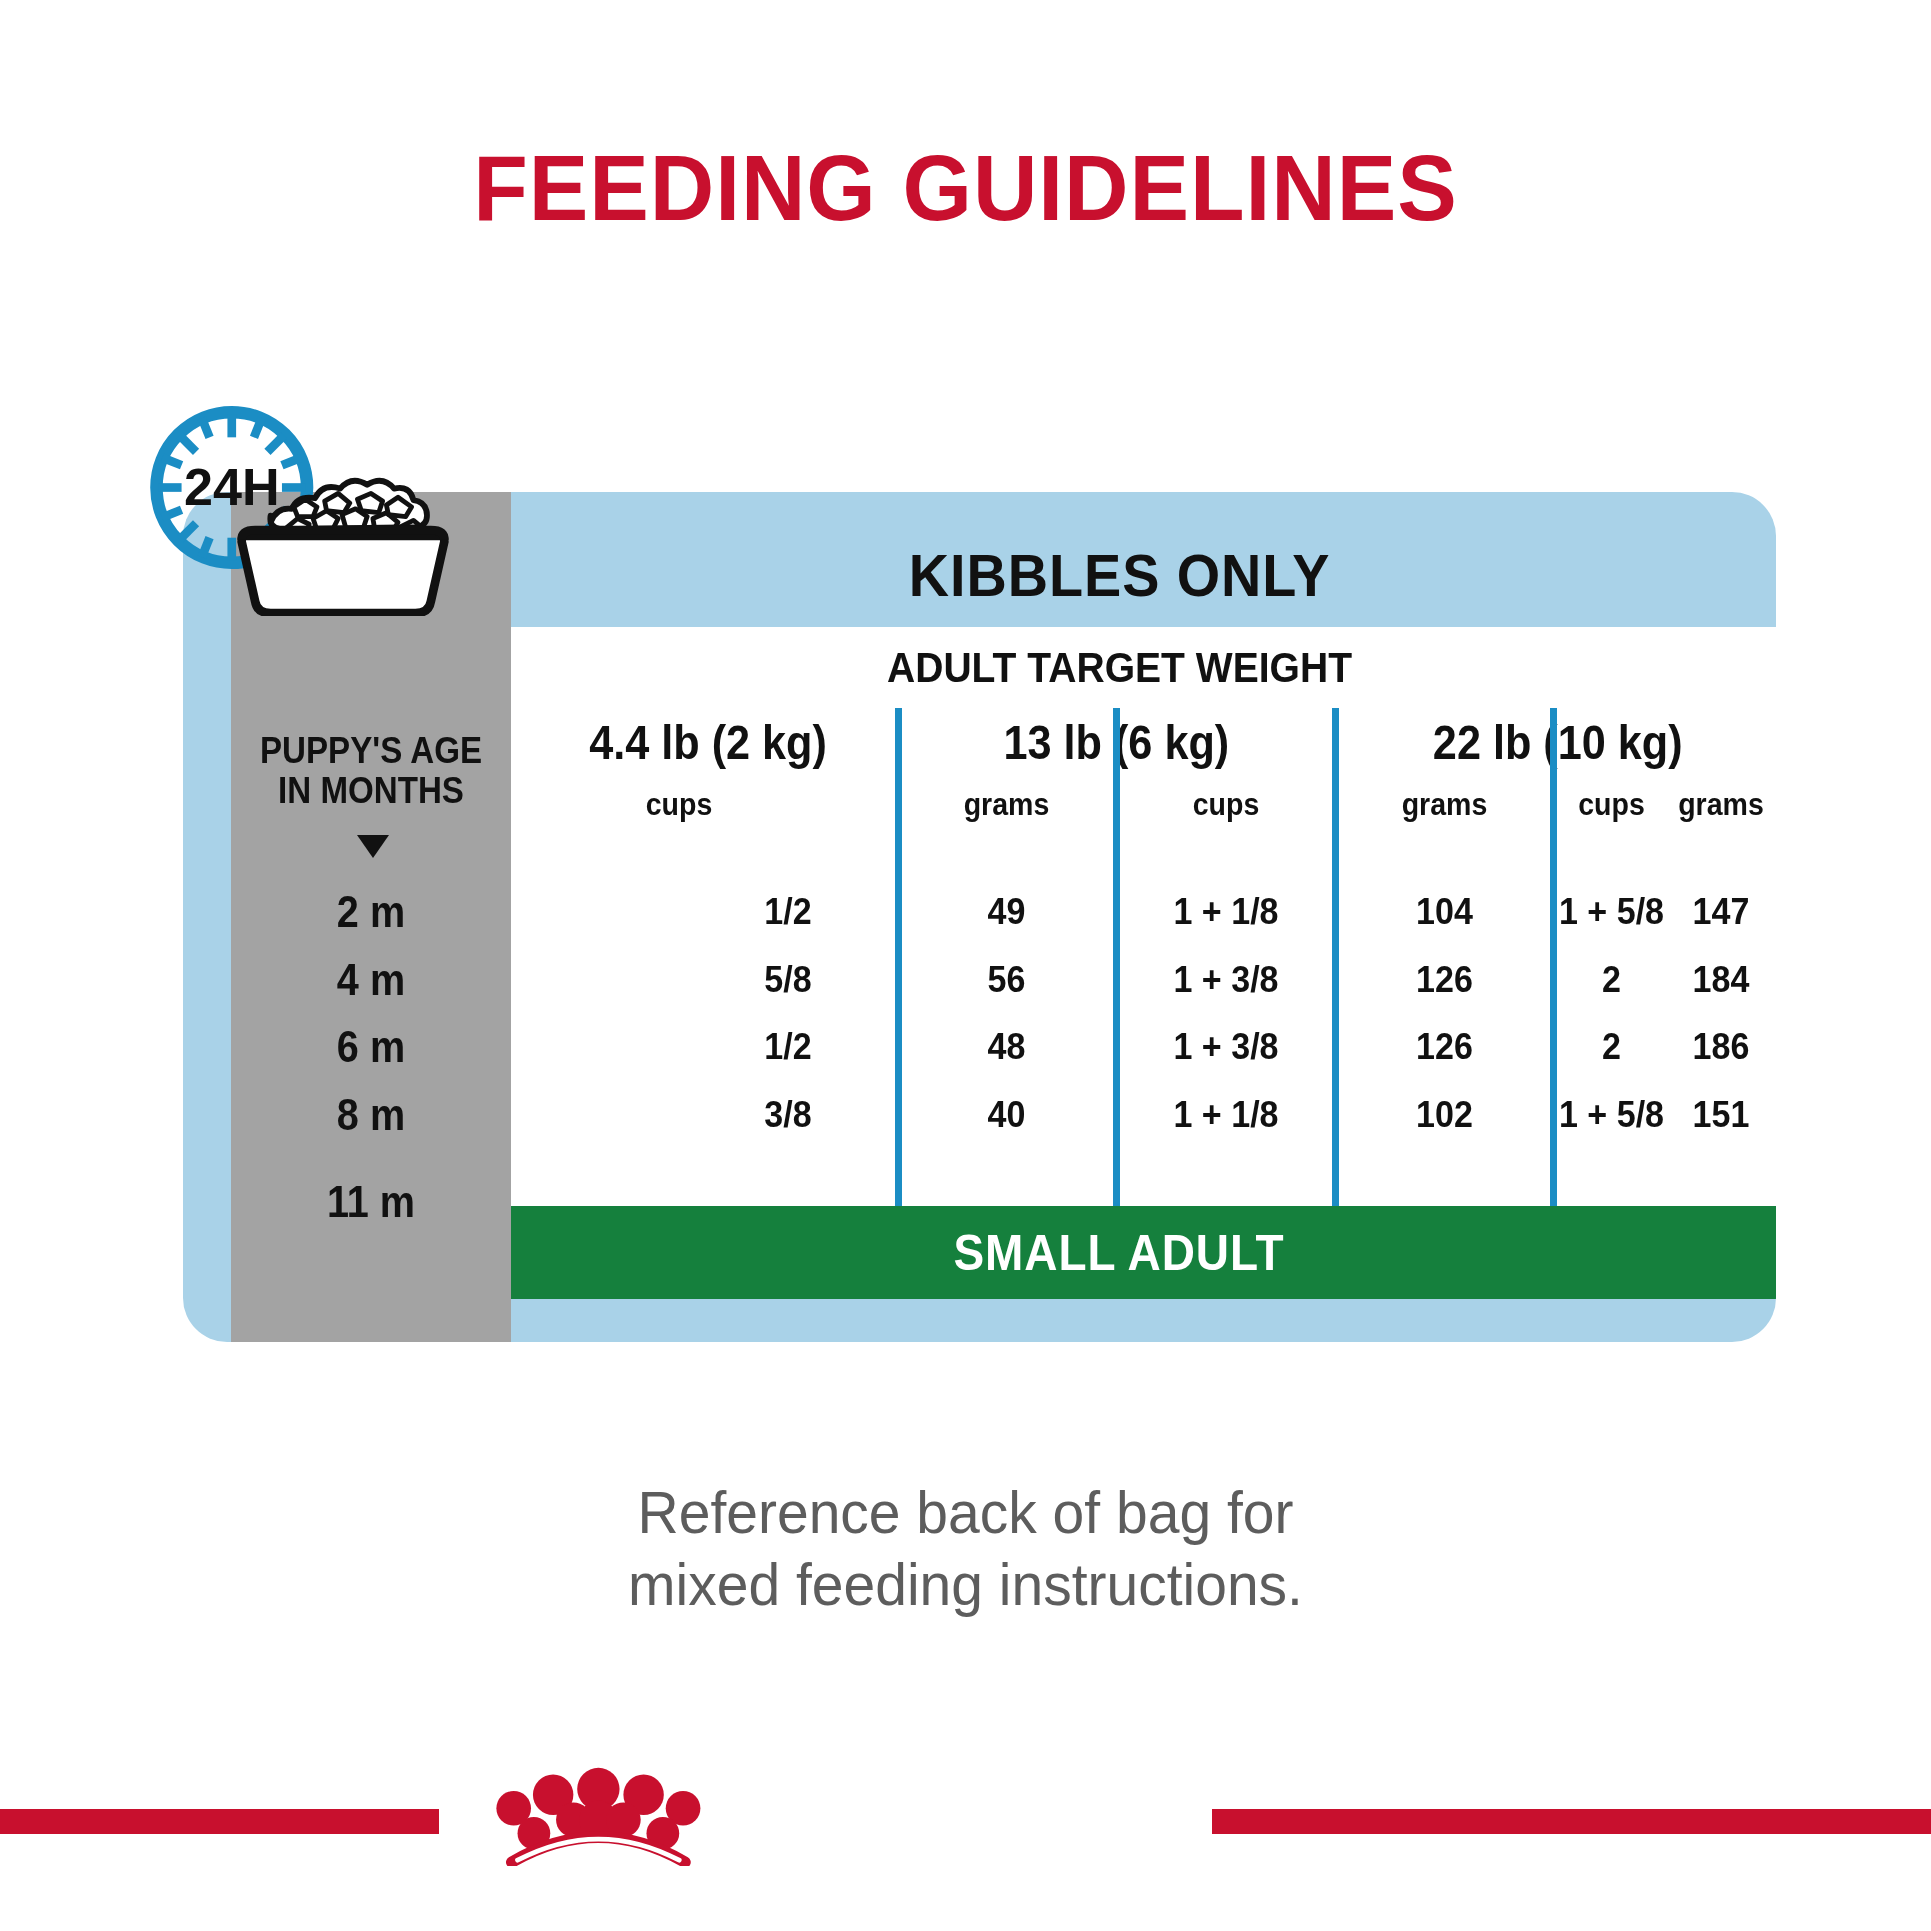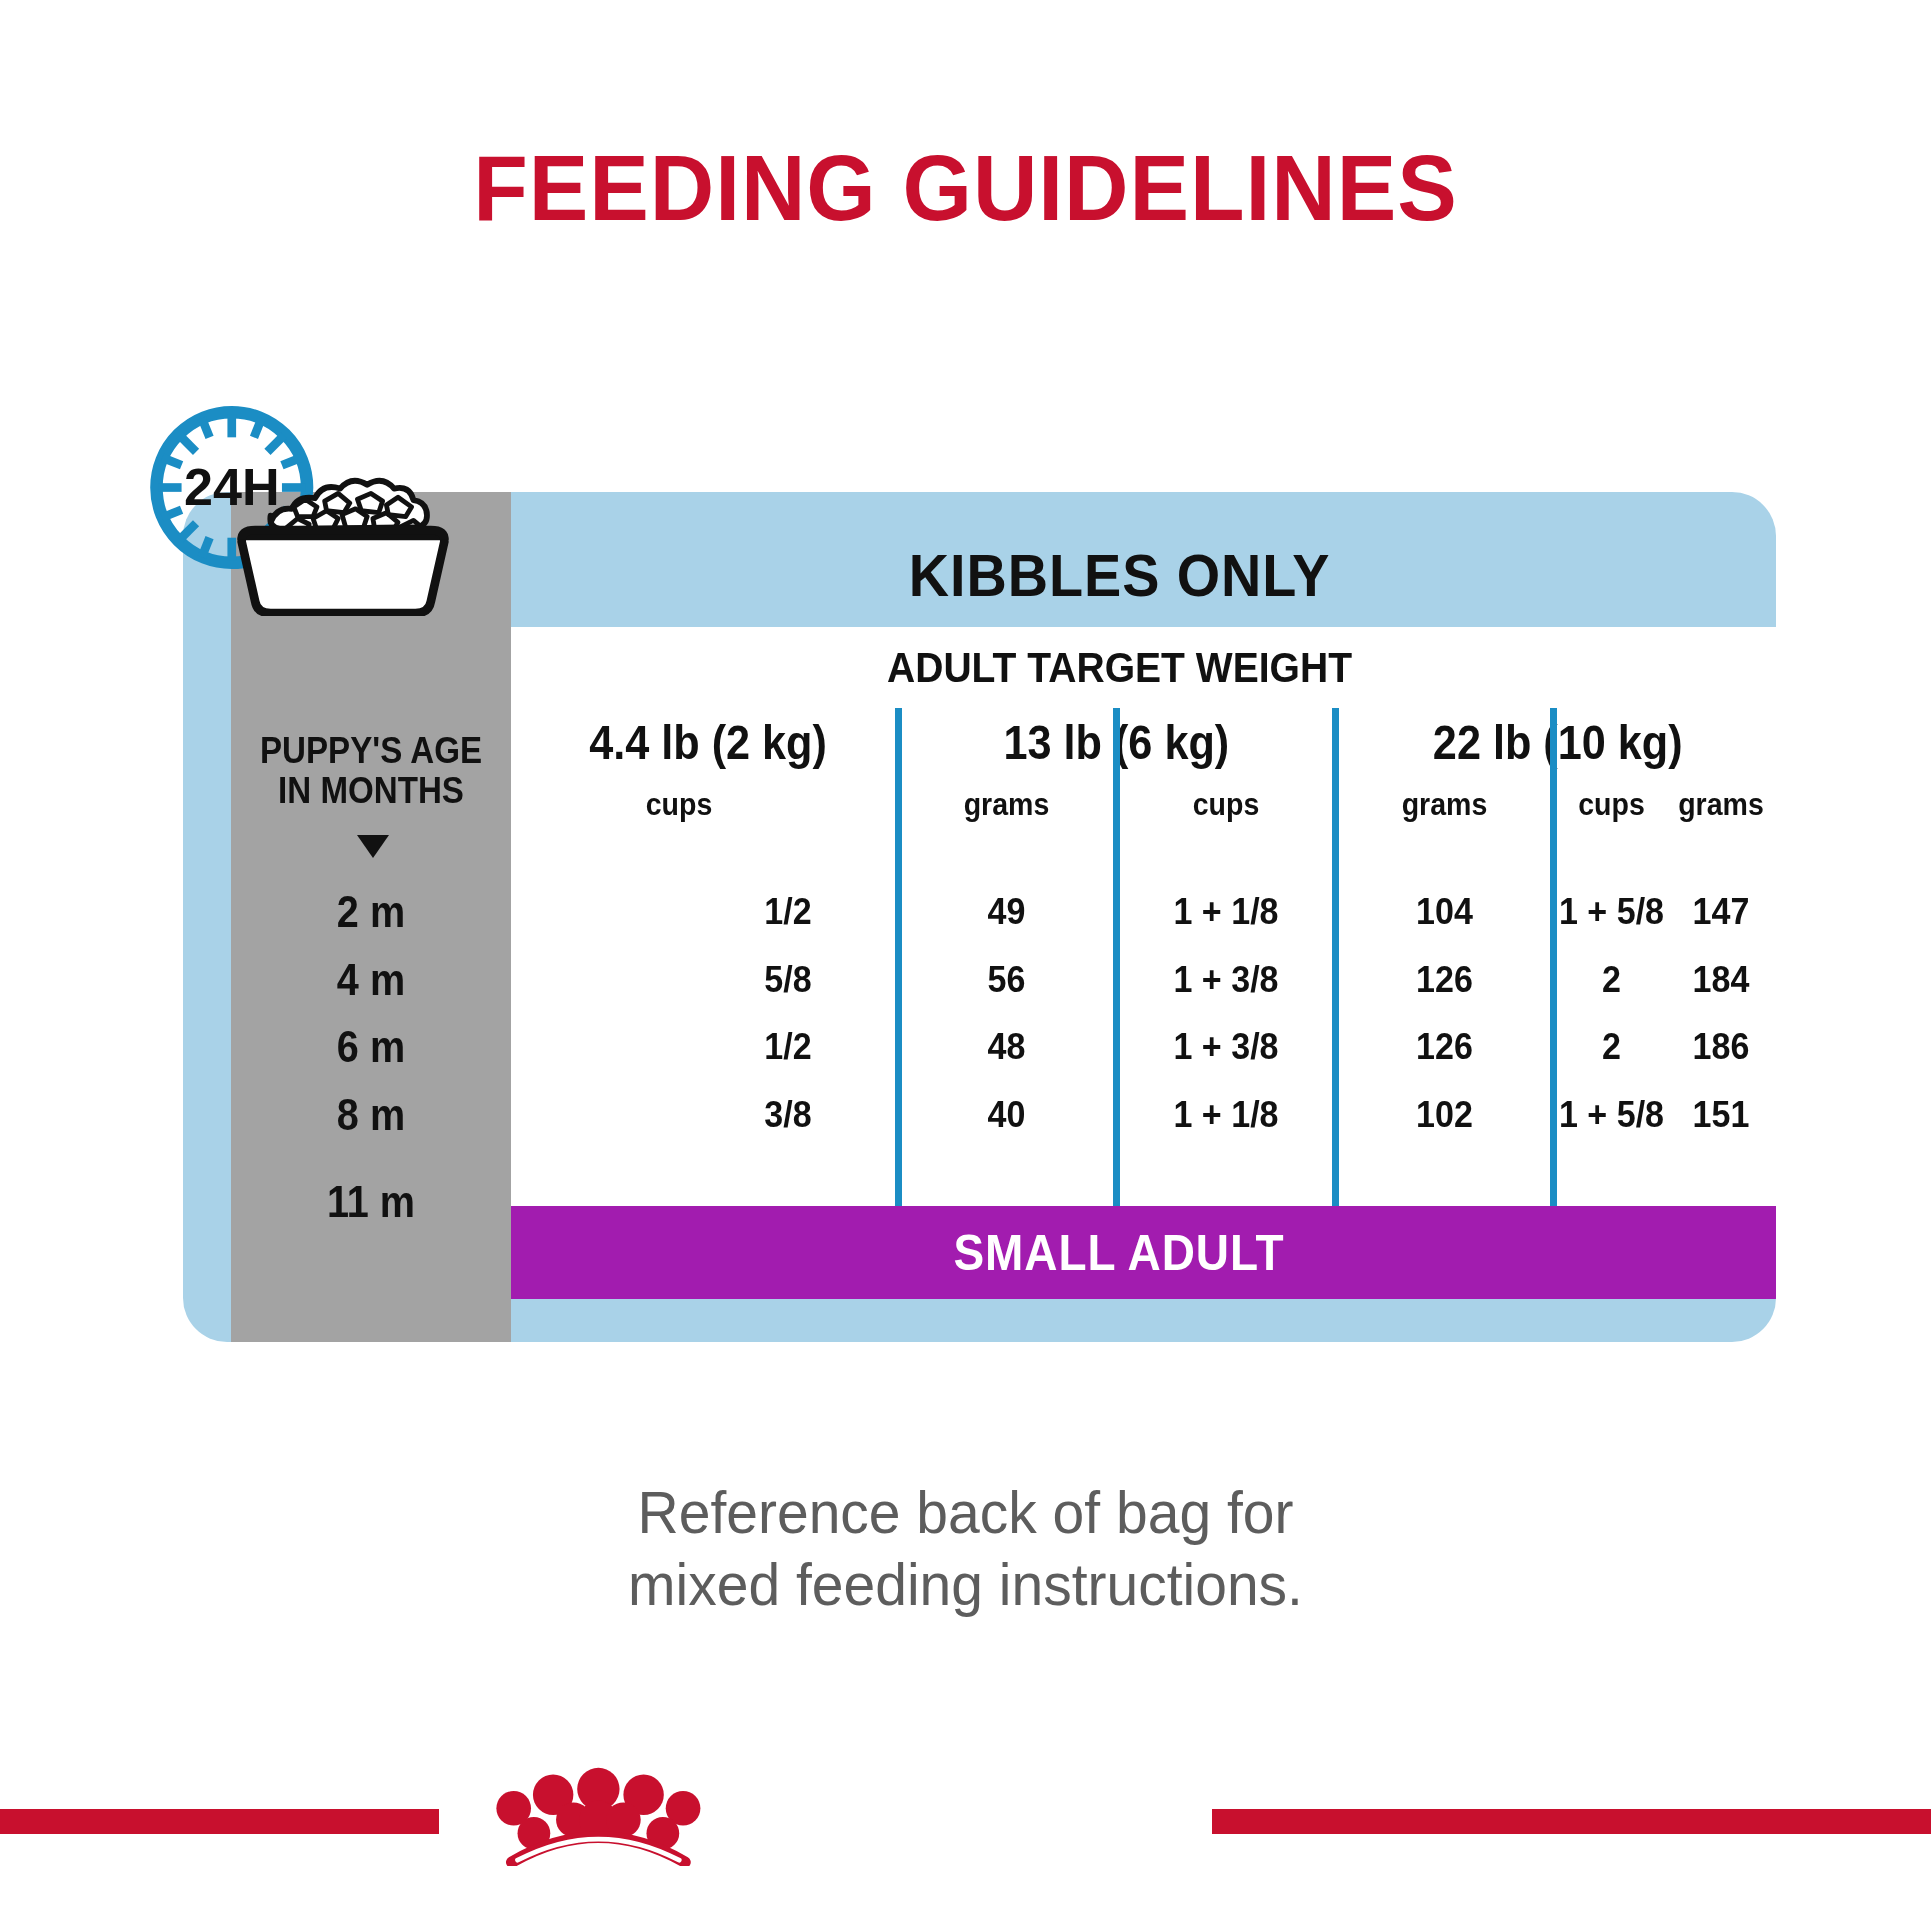--- a/index.html
+++ b/index.html
@@ -193,21 +193,21 @@
     border-top: 23px solid #111;
   }
 
   
   #small-adult-bar {
     position: absolute;
     left: 280px;
     top: 714px;
     width: 1313px;
     height: 93px;
-    background: #a21caf;
+    background: #15803d;
     display: flex;
     align-items: center;
     justify-content: center;
     z-index: 2;
   }
   #small-adult-bar .txt {
     font-size: 50px;
     font-weight: bold;
     color: #ffffff;
     letter-spacing: 1px;

